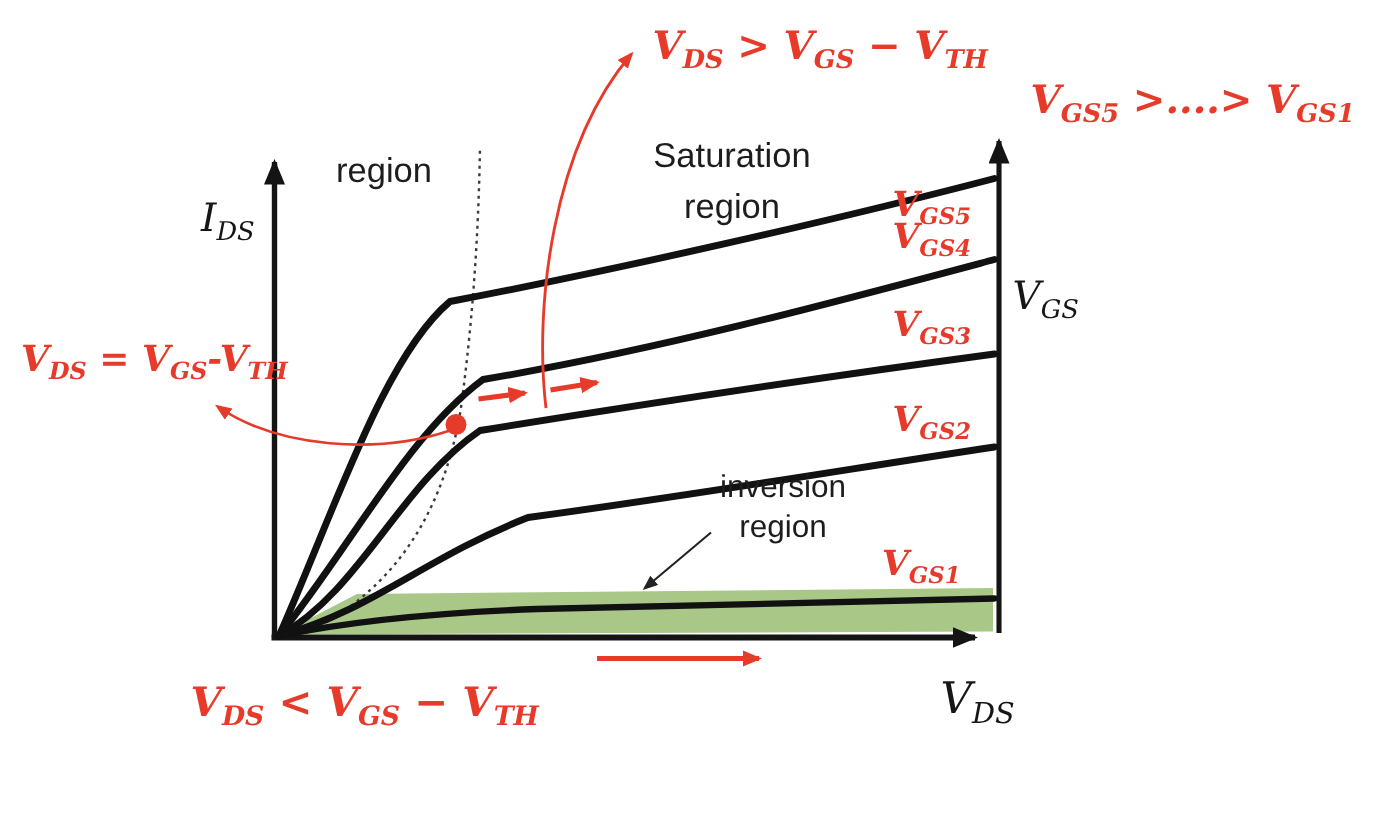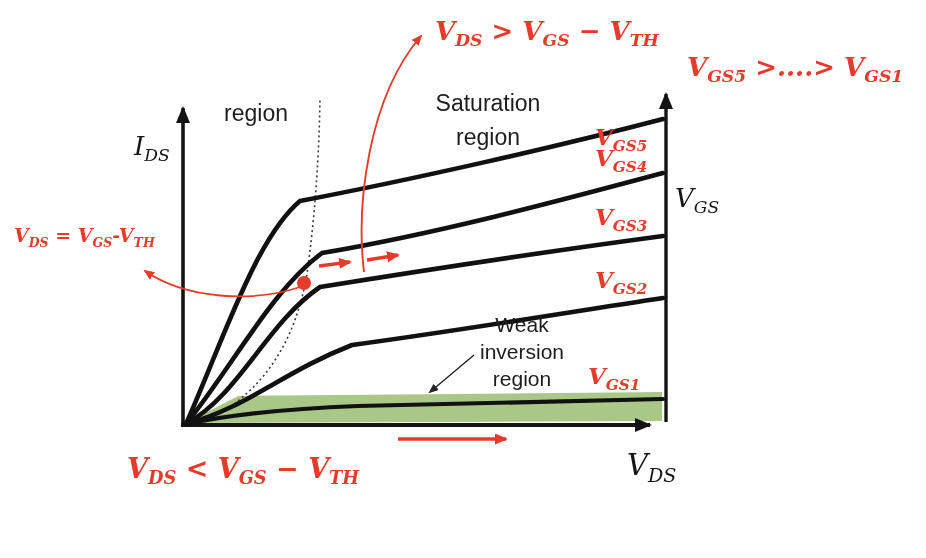--- a/index.html
+++ b/index.html
@@ -30,21 +30,21 @@
   #lbl-linear{left:196px;top:97px;width:120px;font-size:23px;line-height:33px;}
   #lbl-sat{left:413px;top:86px;width:150px;font-size:23px;line-height:34px;}
   #lbl-weak{left:452px;top:311px;width:140px;font-size:21px;line-height:27px;}
   
   #lbl-ids{left:134px;top:102px;font-size:26px;margin-top:29px;}
   #lbl-vds-axis{left:627px;top:448px;font-size:29px;}
   #lbl-vgs-axis{left:675px;top:183px;font-size:26px;text-align:center;}
   
   #ann-top{left:435px;top:16px;font-size:26px;}
   #ann-order{left:687px;top:52px;font-size:26px;}
-  #ann-left{left:14px;top:224px;font-size:19px;}
+  #ann-left{left:14px;top:224px;font-size:24px;}
   #ann-bottom{left:127px;top:453px;font-size:27px;}
   #ann-note{left:307px;top:509px;font-size:27px;color:var(--red);}
   #ann-note .math{font-size:27px;}
   
   .curve-lbl{font-size:23px;}
   #clbl-5{left:595px;top:87px;margin-top:36px;}
   #clbl-4{left:595px;top:144px;}
   #clbl-3{left:595px;top:203px;}
   #clbl-2{left:595px;top:266px;}
   #clbl-1{left:588px;top:362px;}
@@ -101,21 +101,20 @@
   <div class="lbl math math-ink" id="lbl-vgs-axis">V<sub>GS</sub></div>
 
   <div class="lbl sans" id="lbl-linear">
     <div>region</div>
   </div>
   <div class="lbl sans" id="lbl-sat">
     <div>Saturation</div>
     <div>region</div>
   </div>
   <div class="lbl sans" id="lbl-weak">
-    <div>Weak</div>
     <div>inversion</div>
     <div>region</div>
   </div>
 
   <div class="lbl math math-red" id="ann-top">V<sub>DS</sub> &gt; V<sub>GS</sub> − V<sub>TH</sub></div>
   <div class="lbl math math-red" id="ann-order">V<sub>GS5</sub> &gt;....&gt; V<sub>GS1</sub></div>
   <div class="lbl math math-red" id="ann-left">V<sub>DS</sub> = V<sub>GS</sub>-V<sub>TH</sub></div>
   <div class="lbl math math-red" id="ann-bottom">V<sub>DS</sub> &lt; V<sub>GS</sub> − V<sub>TH</sub></div>
 
   <div class="lbl math math-red curve-lbl" id="clbl-5">V<sub>GS5</sub></div>

